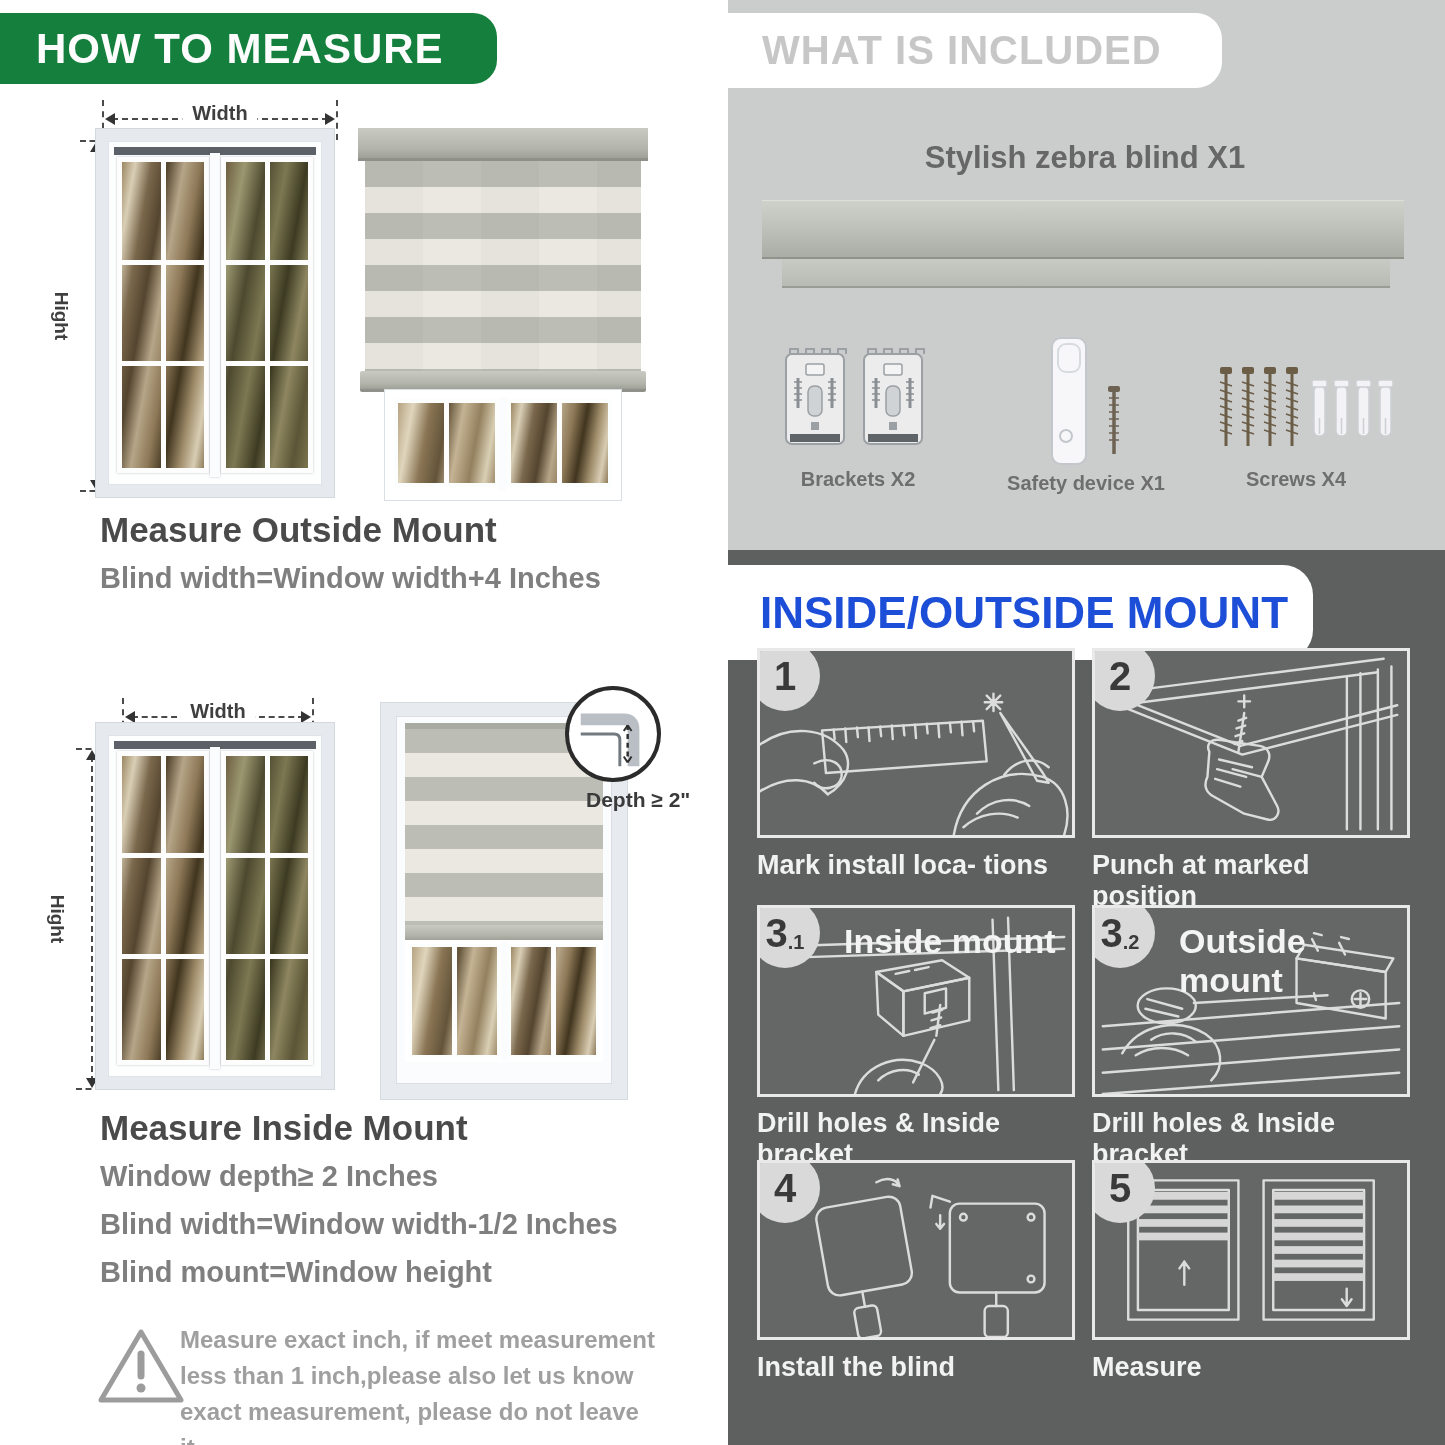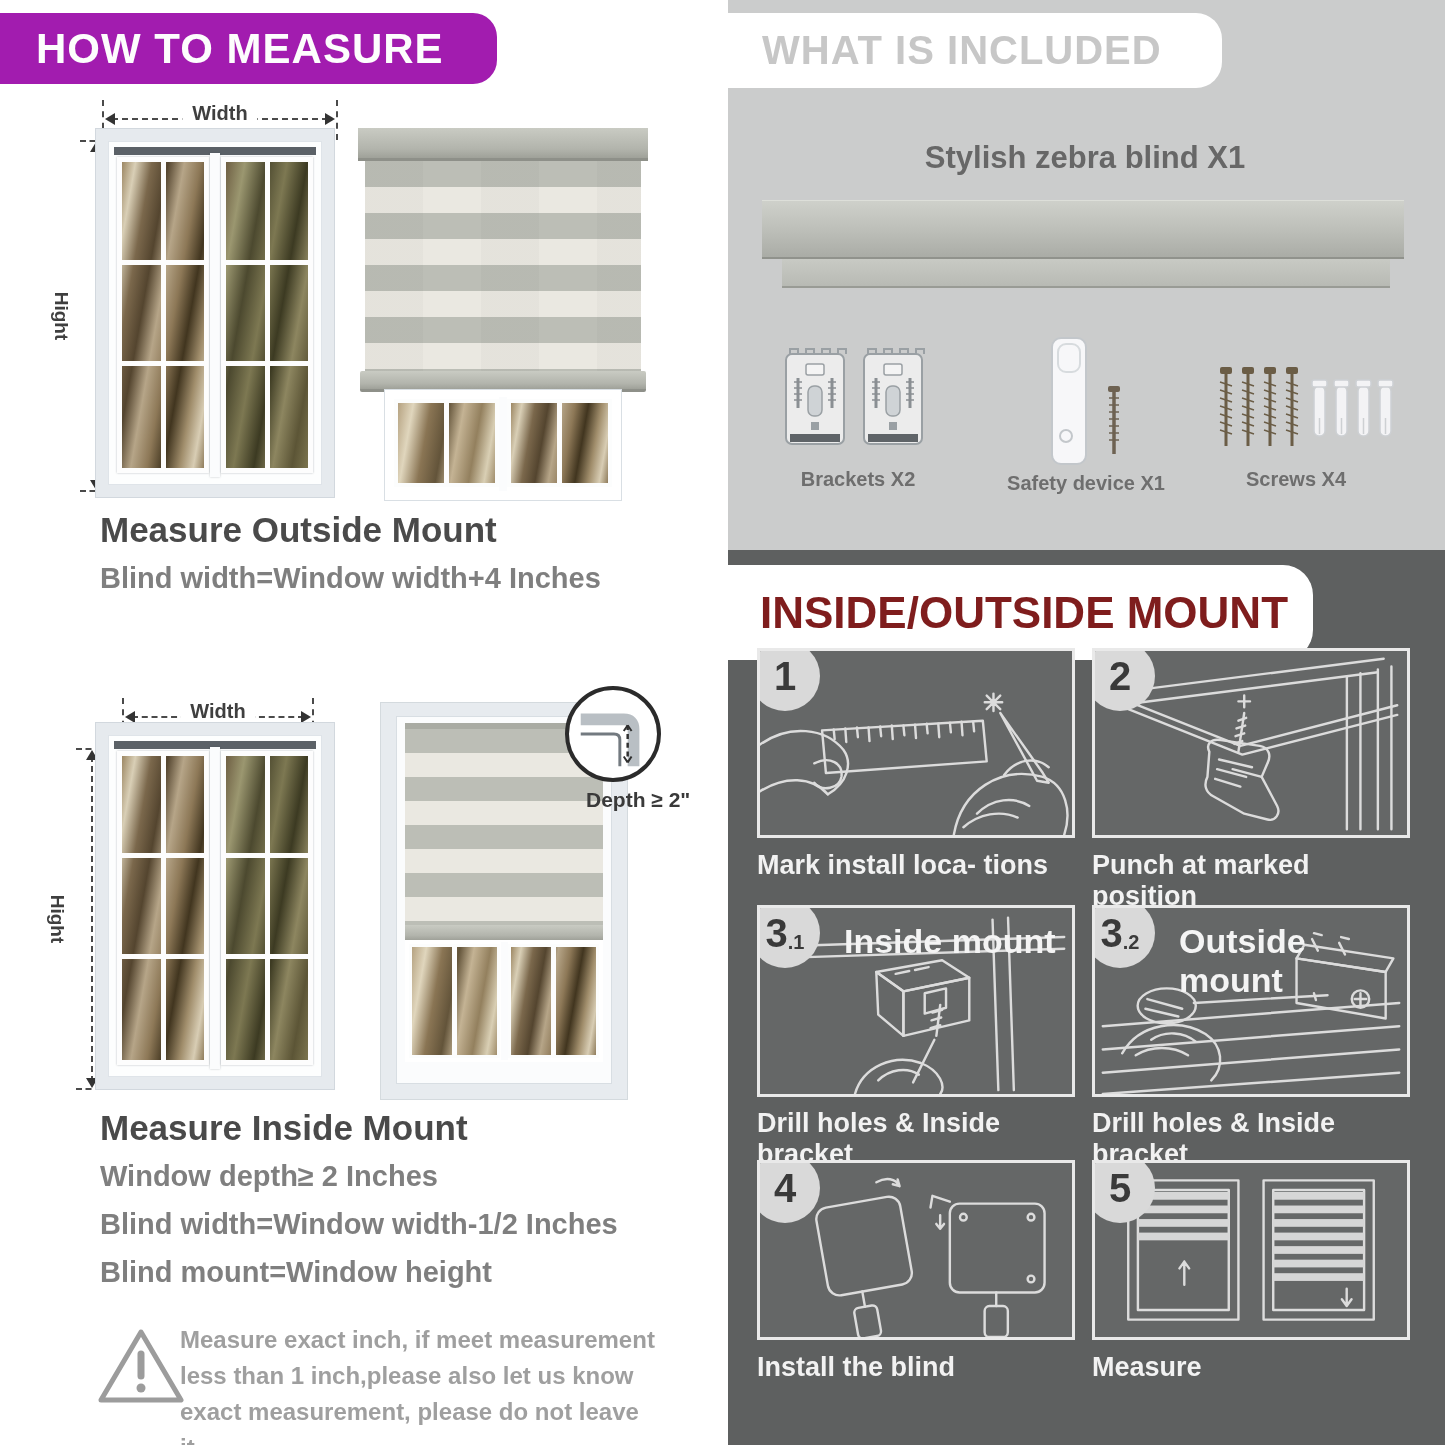--- a/index.html
+++ b/index.html
@@ -1,28 +1,28 @@
 <!DOCTYPE html>
 <html><head>
 <meta charset="utf-8">
 <style>
   html,body{margin:0;padding:0;background:#ffffff;}
   #page{position:relative;width:1445px;height:1445px;background:#ffffff;overflow:hidden;
         font-family:"Liberation Sans", sans-serif;}
   .abs{position:absolute;}
 
   
-  .banner-left{left:0;top:13px;width:497px;height:71px;background:#a21caf;
+  .banner-left{left:0;top:13px;width:497px;height:71px;background:#15803d;
     border-radius:0 24px 24px 0;color:#fdfdfd;font-weight:bold;font-size:42px;
     line-height:71px;padding-left:36px;letter-spacing:1px;box-sizing:border-box;}
   .banner-included{left:728px;top:13px;width:494px;height:75px;background:#ffffff;
     border-radius:0 26px 26px 0;color:#c7c7c7;font-weight:bold;font-size:40px;
     line-height:75px;padding-left:34px;letter-spacing:1px;box-sizing:border-box;}
   .banner-mount{left:728px;top:565px;width:585px;height:95px;background:#ffffff;
-    border-radius:0 30px 30px 0;color:#7f1d1d;font-weight:bold;font-size:44px;
+    border-radius:0 30px 30px 0;color:#1d4ed8;font-weight:bold;font-size:44px;
     line-height:95px;padding-left:32px;box-sizing:border-box;}
 
   
   .panel-light{left:728px;top:0;width:717px;height:550px;background:#cbcccc;}
   .panel-dark{left:728px;top:550px;width:717px;height:895px;background:#5e6060;}
 
   
   .heading{font-size:35px;font-weight:bold;color:#4a4a4a;}
   .subline{font-size:29px;font-weight:bold;color:#7f7f7f;}
   .warn-text{font-size:24px;font-weight:bold;color:#9f9f9f;line-height:1.5;}

